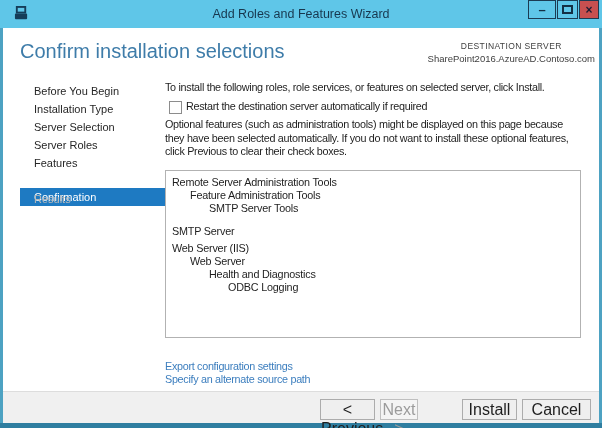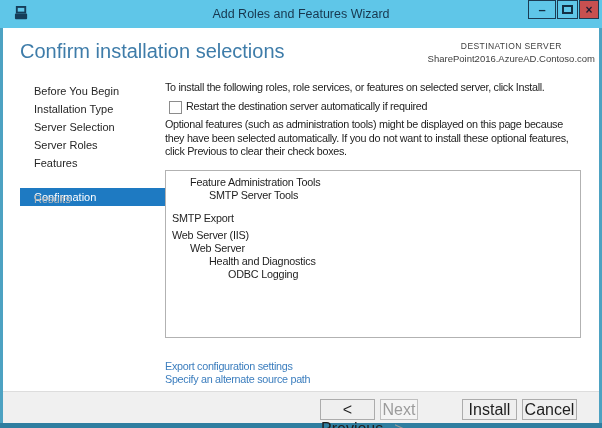--- a/index.html
+++ b/index.html
@@ -47,21 +47,21 @@
   .link{position:absolute;left:165px;font-size:10.8px;letter-spacing:-0.3px;color:#3C7EBE;cursor:pointer;margin-top:8px;}
   .link-0{top:352px;} .link-1{top:365px;}
   
   .footer{position:absolute;left:3px;right:3px;top:391px;bottom:5px;background:#F0F0F0;
           border-top:1px solid #DDDDDD;}
   .btn{position:absolute;top:399px;height:21px;box-sizing:border-box;border:1px solid #ACACAC;
        background:#EFEFEF;font-size:16px;color:#1E1E1E;text-align:center;line-height:19px;cursor:pointer;}
   .btn-previous{left:320px;width:55px;}
   .btn-next{left:380px;width:38px;color:#9B9B9B;border-color:#BFBFBF;background:#F4F4F4;cursor:default;}
   .btn-install{left:462px;width:55px;}
-  .btn-cancel{left:522px;width:55px;}
+  .btn-cancel{left:522px;width:69px;}
 </style>
 </head>
 <body>
 
 <div class="window">
 
   <div class="titlebar">
     <span class="win-icon">
       <svg viewBox="0 0 18 16" width="17" height="15">
         <rect x="4" y="1" width="9" height="6" fill="none" stroke="#153D59" stroke-width="2"></rect>
@@ -99,23 +99,24 @@
   <div class="nav-item nav-6 nav-disabled">Results</div>
 
   <div class="intro">To install the following roles, role services, or features on selected server, click Install.</div>
 
   <div class="checkbox"></div>
   <div class="checkbox-label">Restart the destination server automatically if required</div>
 
   <div class="note">Optional features (such as administration tools) might be displayed on this page because they have been selected automatically. If you do not want to install these optional features, click Previous to clear their check boxes.</div>
 
   <div class="listbox">
+    <div class="tree-item lvl-0">Remote Server Administration Tools</div>
     <div class="tree-item lvl-1">Feature Administration Tools</div>
     <div class="tree-item lvl-2">SMTP Server Tools</div>
-    <div class="tree-item lvl-0 gap-large">SMTP Export</div>
+    <div class="tree-item lvl-0 gap-large">SMTP Server</div>
     <div class="tree-item lvl-0 gap-small">Web Server (IIS)</div>
     <div class="tree-item lvl-1">Web Server</div>
     <div class="tree-item lvl-2">Health and Diagnostics</div>
     <div class="tree-item lvl-3">ODBC Logging</div>
   </div>
 
   <div class="link link-0">Export configuration settings</div>
   <div class="link link-1">Specify an alternate source path</div>
 
   <div class="footer"></div>

